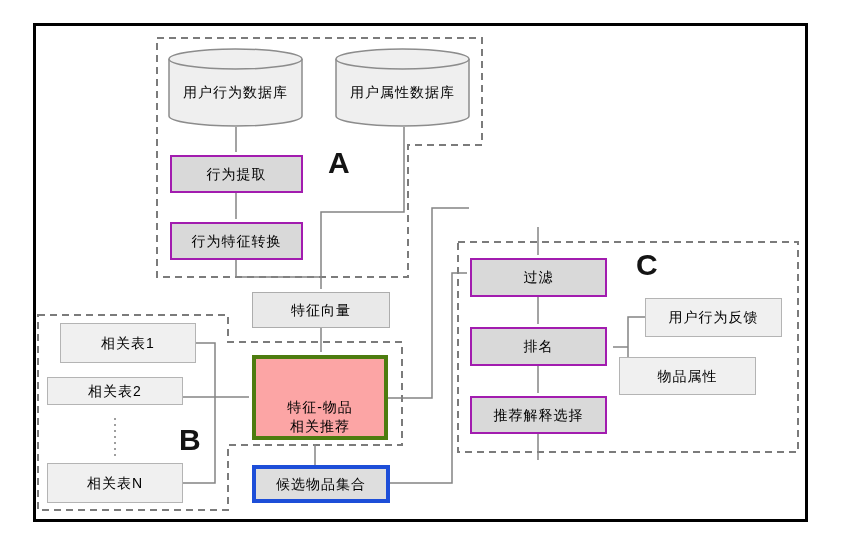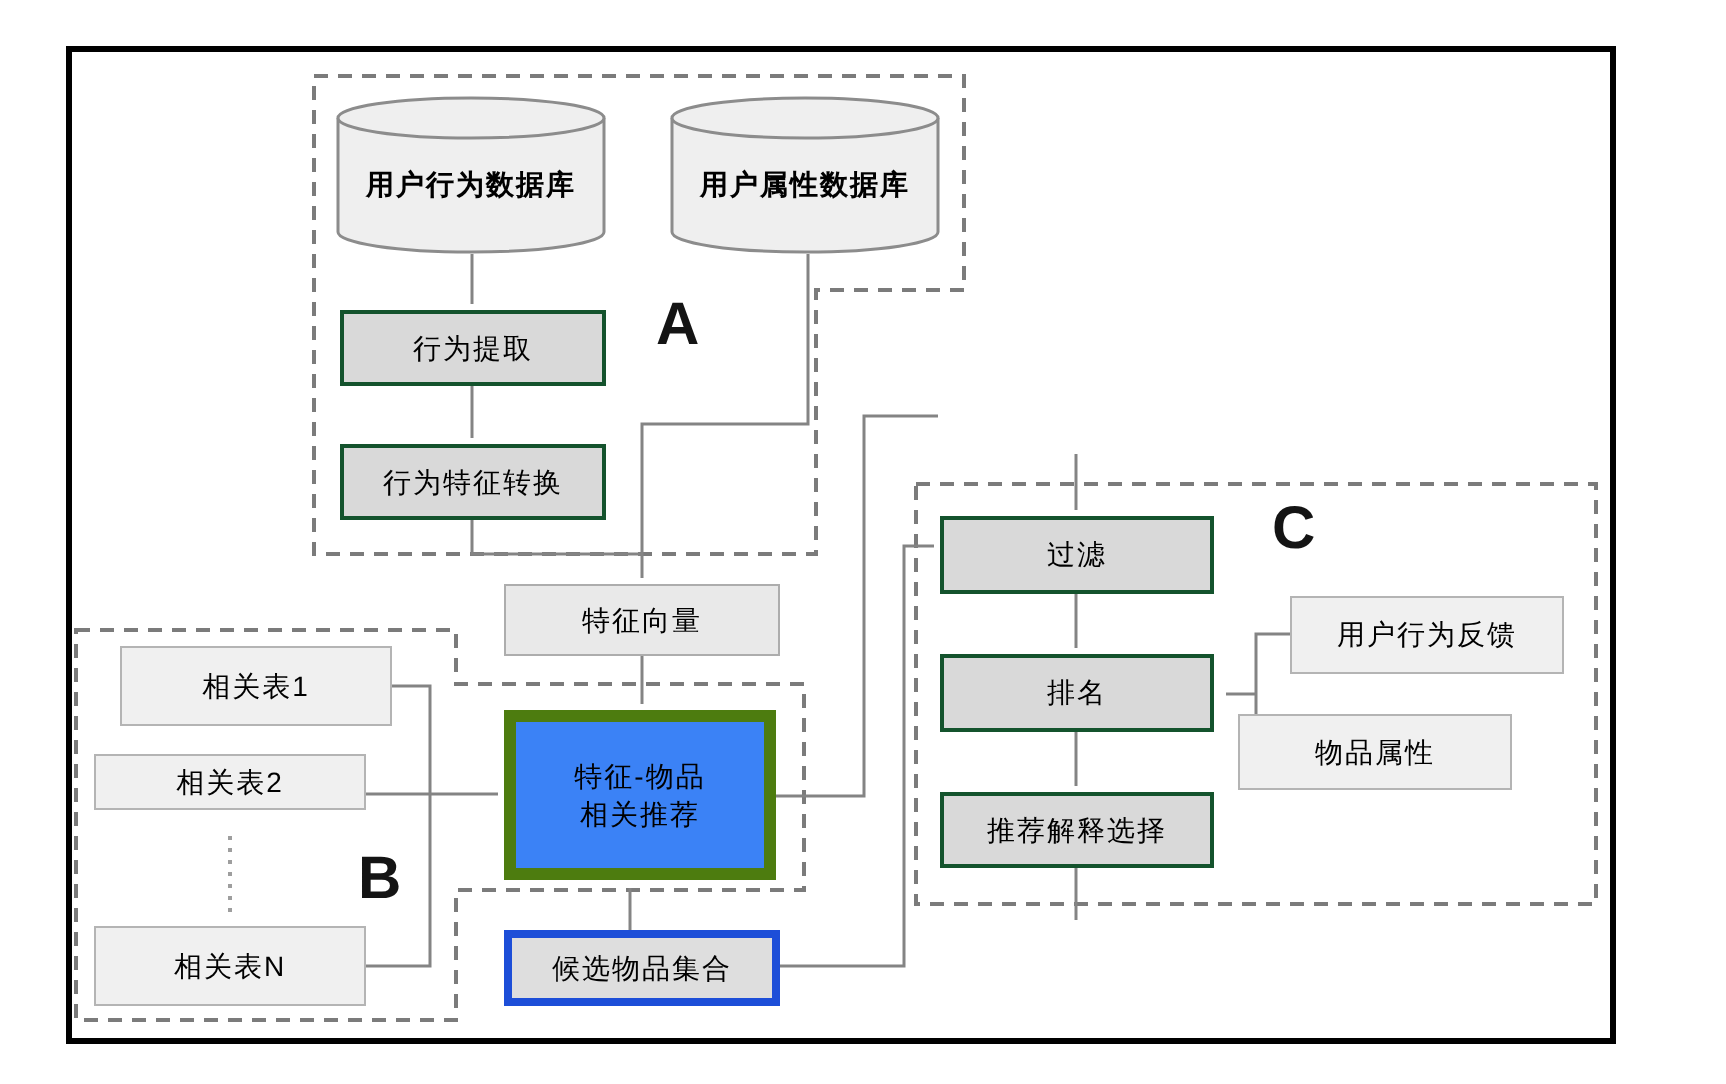--- a/index.html
+++ b/index.html
@@ -7,28 +7,28 @@
           font-family:"Liberation Sans","DejaVu Sans",sans-serif;color:#000;}
   .frame{position:absolute;left:33px;top:23px;width:775px;height:499px;
          border:3px solid #000;box-sizing:border-box;background:#fff;}
   .wires{position:absolute;left:0;top:0;width:863px;height:542px;}
   .wires path{fill:none;}
   .edge{stroke:#848484;stroke-width:1.5;}
   .dash{stroke:#7b7b7b;stroke-width:2;stroke-dasharray:7 5;}
   .dots{stroke:#9e9e9e;stroke-width:2;stroke-dasharray:2 4;}
   .node{position:absolute;display:flex;flex-direction:column;align-items:center;justify-content:center;
         text-align:center;font-size:14px;line-height:1.35;box-sizing:border-box;letter-spacing:1px;}
-  .proc{background:#d9d9d9;border:2px solid #14532d;}
-  .big {background:#3b82f6;border:6px solid #4d7c0f;}
+  .proc{background:#d9d9d9;border:2px solid #a21caf;}
+  .big {background:#fca5a5;border:4px solid #4d7c0f;justify-content:flex-end;}
   .mid {background:#e9e9e9;border:1px solid #adadad;}
   .lite{background:#f0f0f0;border:1px solid #b4b4b4;justify-content:center;}
   .cand{background:#dedede;border:4px solid #1d4ed8;}
   .cyl{position:absolute;}
   .cyl svg{position:absolute;left:0;top:0;width:100%;height:100%;}
-  .cyl .lbl{position:absolute;left:0;right:0;top:36px;text-align:center;font-size:14px;letter-spacing:1px;font-weight:bold;}
+  .cyl .lbl{position:absolute;left:0;right:0;top:36px;text-align:center;font-size:14px;letter-spacing:1px;}
   .glabel{position:absolute;font-weight:bold;font-size:30px;color:#141414;}
 </style>
 </head>
 <body>
 
 <div class="canvas">
   <div class="frame"></div>
 
   <svg class="wires" viewBox="0 0 863 542">
     <defs>

